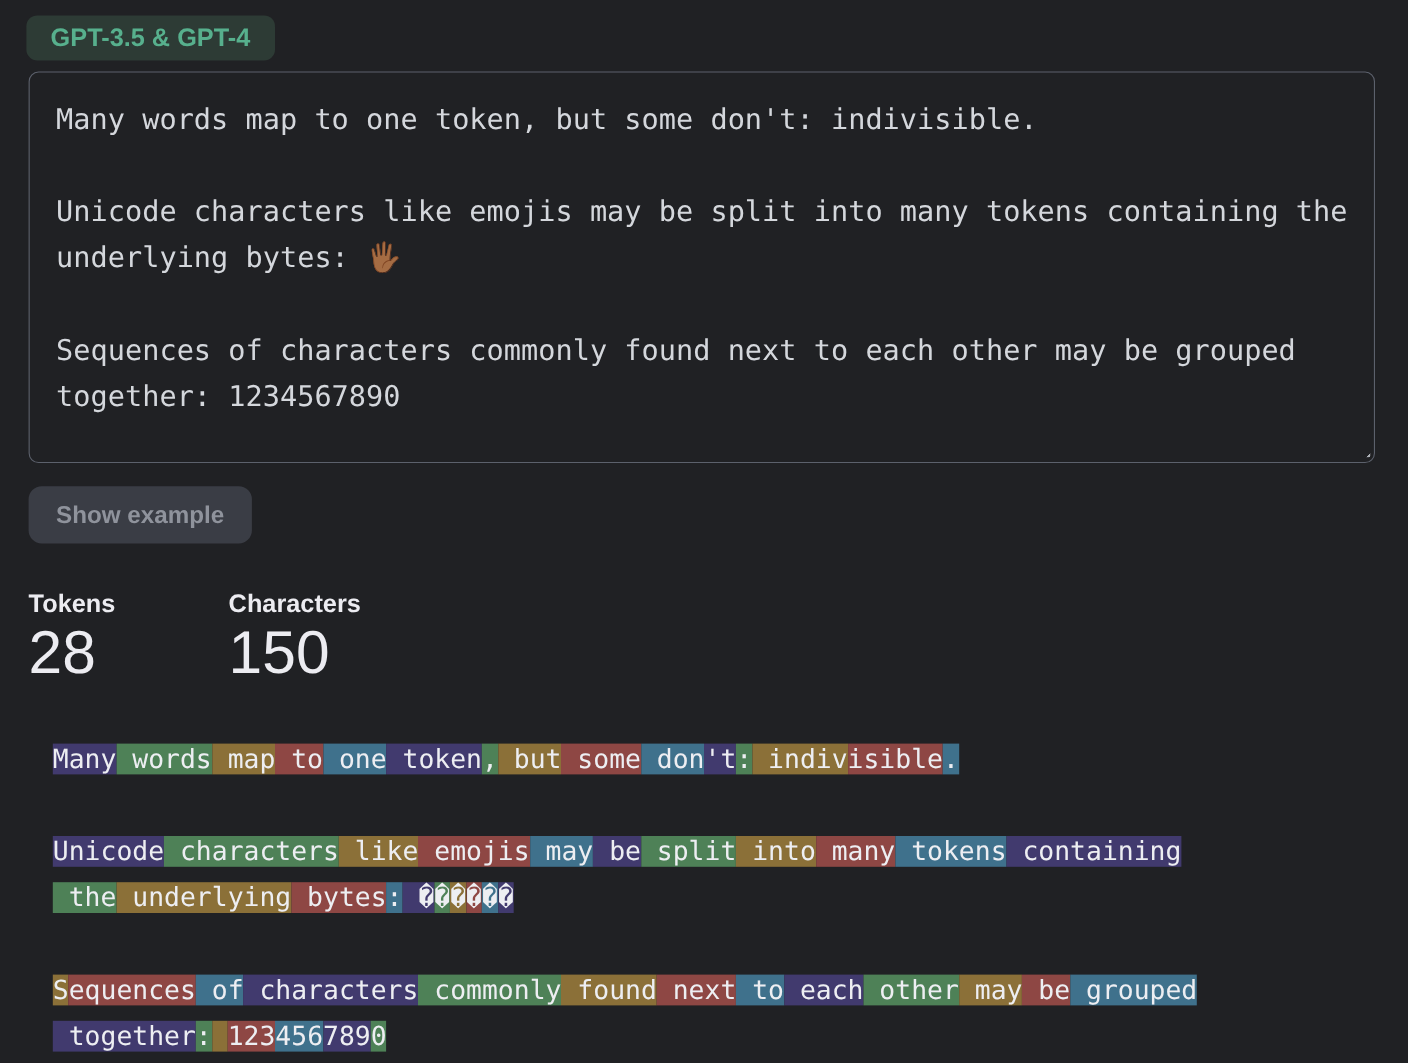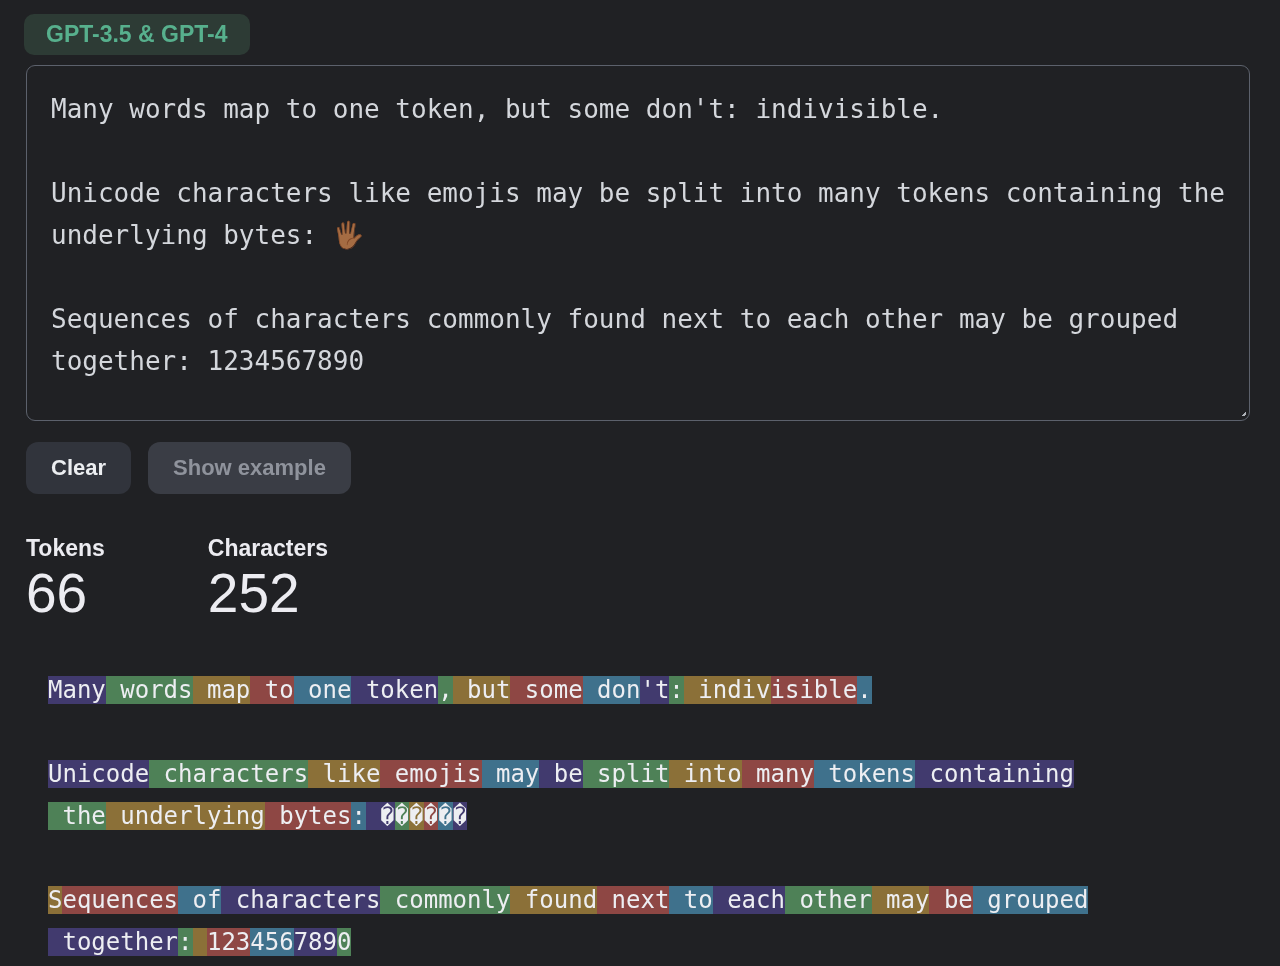--- a/index.html
+++ b/index.html
@@ -84,32 +84,31 @@
 <div class="input-wrap">
   <textarea class="tokenizer-textarea" spellcheck="false" style="">Many words map to one token, but some don't: indivisible.
 
 Unicode characters like emojis may be split into many tokens containing the underlying bytes: 🖐🏾
 
 Sequences of characters commonly found next to each other may be grouped together: 1234567890</textarea>
   <div class="resize-handle"></div>
 </div>
 
 <div class="actions">
-  <button class="btn btn-clear">Clear</button>
   <button class="btn btn-example">Show example</button>
 </div>
 
 <div class="stats">
   <div class="stat">
     <div class="stat-label">Tokens</div>
-    <div class="stat-value">66</div>
+    <div class="stat-value">28</div>
   </div>
   <div class="stat">
     <div class="stat-label">Characters</div>
-    <div class="stat-value">252</div>
+    <div class="stat-value">150</div>
   </div>
 </div>
 
 <div class="token-viz">
     <div class="token-paragraph">
       <div class="token-row"><span class="token" style="background-color: rgb(65, 58, 110);">Many</span><span class="token" style="background-color: rgb(78, 129, 87);"> words</span><span class="token" style="background-color: rgb(139, 112, 56);"> map</span><span class="token" style="background-color: rgb(142, 71, 68);"> to</span><span class="token" style="background-color: rgb(63, 113, 140);"> one</span><span class="token" style="background-color: rgb(65, 58, 110);"> token</span><span class="token" style="background-color: rgb(78, 129, 87);">,</span><span class="token" style="background-color: rgb(139, 112, 56);"> but</span><span class="token" style="background-color: rgb(142, 71, 68);"> some</span><span class="token" style="background-color: rgb(63, 113, 140);"> don</span><span class="token" style="background-color: rgb(65, 58, 110);">'t</span><span class="token" style="background-color: rgb(78, 129, 87);">:</span><span class="token" style="background-color: rgb(139, 112, 56);"> indiv</span><span class="token" style="background-color: rgb(142, 71, 68);">isible</span><span class="token" style="background-color: rgb(63, 113, 140);">.</span></div>
     </div>
     <div class="token-paragraph">
       <div class="token-row"><span class="token" style="background-color: rgb(65, 58, 110);">Unicode</span><span class="token" style="background-color: rgb(78, 129, 87);"> characters</span><span class="token" style="background-color: rgb(139, 112, 56);"> like</span><span class="token" style="background-color: rgb(142, 71, 68);"> emojis</span><span class="token" style="background-color: rgb(63, 113, 140);"> may</span><span class="token" style="background-color: rgb(65, 58, 110);"> be</span><span class="token" style="background-color: rgb(78, 129, 87);"> split</span><span class="token" style="background-color: rgb(139, 112, 56);"> into</span><span class="token" style="background-color: rgb(142, 71, 68);"> many</span><span class="token" style="background-color: rgb(63, 113, 140);"> tokens</span><span class="token" style="background-color: rgb(65, 58, 110);"> containing</span></div>
       <div class="token-row"><span class="token" style="background-color: rgb(78, 129, 87);"> the</span><span class="token" style="background-color: rgb(139, 112, 56);"> underlying</span><span class="token" style="background-color: rgb(142, 71, 68);"> bytes</span><span class="token" style="background-color: rgb(63, 113, 140);">:</span><span class="token" style="background-color: rgb(65, 58, 110);"> �</span><span class="token" style="background-color: rgb(78, 129, 87);">�</span><span class="token" style="background-color: rgb(139, 112, 56);">�</span><span class="token" style="background-color: rgb(142, 71, 68);">�</span><span class="token" style="background-color: rgb(63, 113, 140);">�</span><span class="token" style="background-color: rgb(65, 58, 110);">�</span></div>

